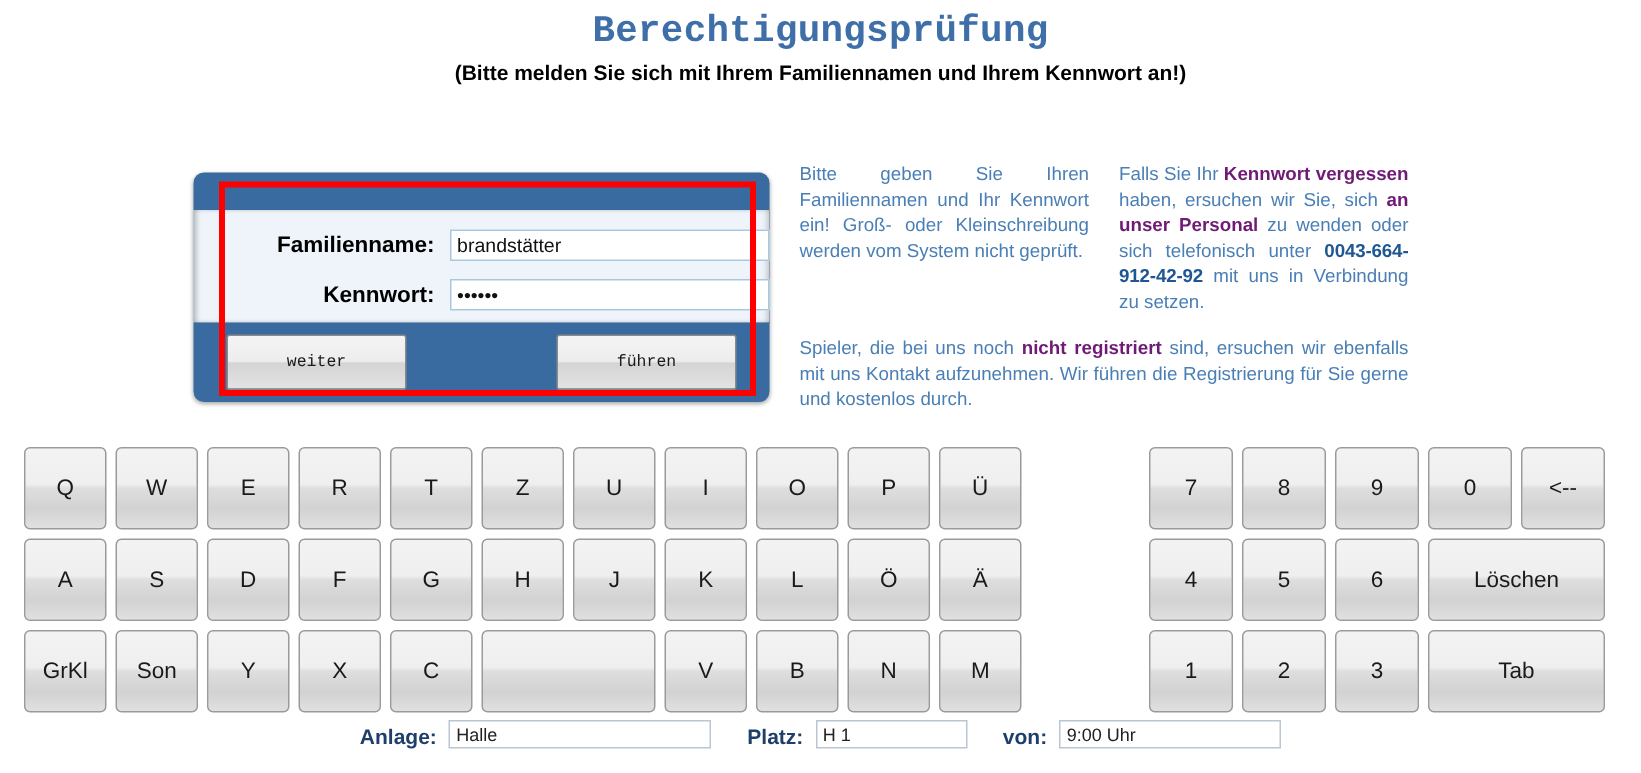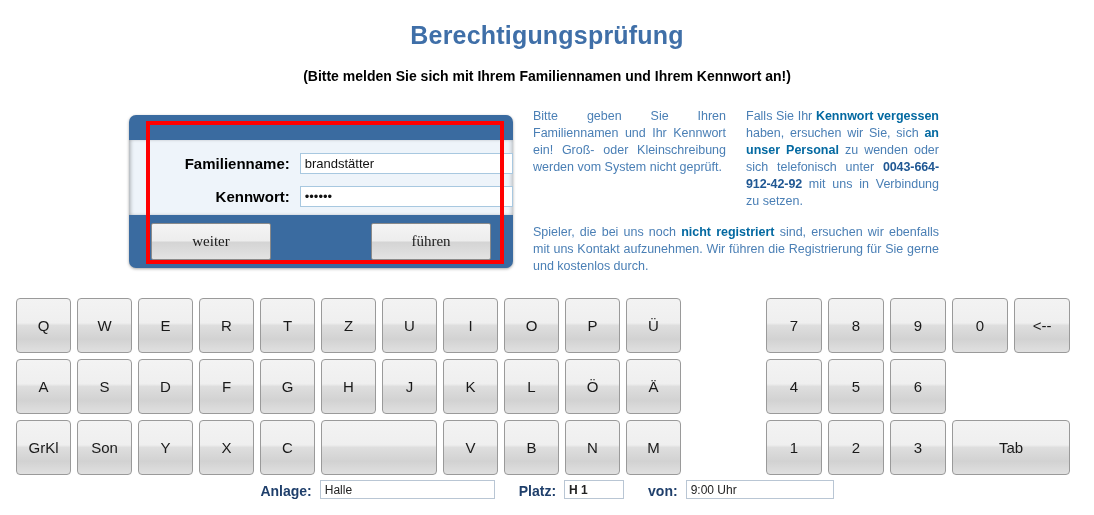--- a/index.html
+++ b/index.html
@@ -16,26 +16,26 @@
     -webkit-font-smoothing: antialiased;
   }
 
   
   #header {
     width: 100%;
     text-align: center;
     padding-top: 6px;
   }
   #page-title {
-    font-family: Liberation Sans, sans-serif;
+    font-family: Liberation Mono, monospace;
     font-size: 25px;
     font-weight: bold;
     color: #3f6fa8;
     letter-spacing: 0.2px;
-    margin: 14px;
+    margin: 0;
     line-height: 30px;
   }
   #page-subtitle {
     font-family: "Liberation Sans", sans-serif;
     font-size: 14px;
     font-weight: bold;
     color: #000000;
     margin: 0;
     line-height: 20px;
     padding-top: 2px;
@@ -104,22 +104,22 @@
     outline: none;
   }
   .panel-btn {
     position: absolute;
     top: 108px;
     width: 120px;
     height: 37px;
     border: 1px solid #8a8a8a;
     border-radius: 2px;
     background: linear-gradient(to bottom, #f4f4f4 0%, #ededed 48%, #d4d4d4 52%, #e3e3e3 100%);
-    font-family: Liberation Serif, serif;
-    font-size: 15px;
+    font-family: Liberation Mono, monospace;
+    font-size: 11px;
     color: #1a1a1a;
     cursor: pointer;
     box-sizing: border-box;
   }
   #btn-weiter { left: 22px; }
   #btn-zurueck { left: 242px; }
 
   
   #info-block {
     position: absolute;
@@ -140,21 +140,21 @@
     text-align-last: left;
   }
   #info-columns .col p { margin: 0; }
   #info-note {
     margin-top: 14px;
     text-align: justify;
     text-align-last: left;
     width: 406px;
   }
   #info-note p { margin: 0; }
-  .b { font-weight: bold; color: #0369a1; }
+  .b { font-weight: bold; color: #701a75; }
   .phone { font-weight: bold; color: #1f5793; letter-spacing: -0.1px; }
 
   
   #keyboard {
     position: absolute;
     left: 16px;
     top: 298px;
     width: 674px;
   }
   .kb-row {
@@ -235,21 +235,21 @@
     border: 1px solid #b9c6d4;
     background: #ffffff;
     font-family: "Liberation Sans", sans-serif;
     font-size: 12px;
     color: #222222;
     padding: 1px 4px;
     box-sizing: border-box;
     outline: none;
   }
   #bb-anlage-input { width: 175px; margin-right: 16px; }
-  #bb-platz-input  { width: 60px; margin-right: 16px; font-weight: bold; }
+  #bb-platz-input  { width: 101px; margin-right: 16px; }
   #bb-von-input    { width: 148px; }
 </style>
 </head>
 <body>
 
 <div id="header">
   <h1 id="page-title">Berechtigungsprüfung</h1>
   <div id="page-subtitle">(Bitte melden Sie sich mit Ihrem Familiennamen und Ihrem Kennwort an!)</div>
 </div>
 
@@ -331,20 +331,21 @@
       <button class="np-key">7</button>
       <button class="np-key">8</button>
       <button class="np-key">9</button>
       <button class="np-key">0</button>
       <button class="np-key">&lt;--</button>
     </div>
     <div class="np-row">
       <button class="np-key">4</button>
       <button class="np-key">5</button>
       <button class="np-key">6</button>
+      <button class="np-key wide2">Löschen</button>
     </div>
     <div class="np-row">
       <button class="np-key">1</button>
       <button class="np-key">2</button>
       <button class="np-key">3</button>
       <button class="np-key wide2">Tab</button>
     </div>
   </div>
 
 <div id="bottom-bar">

